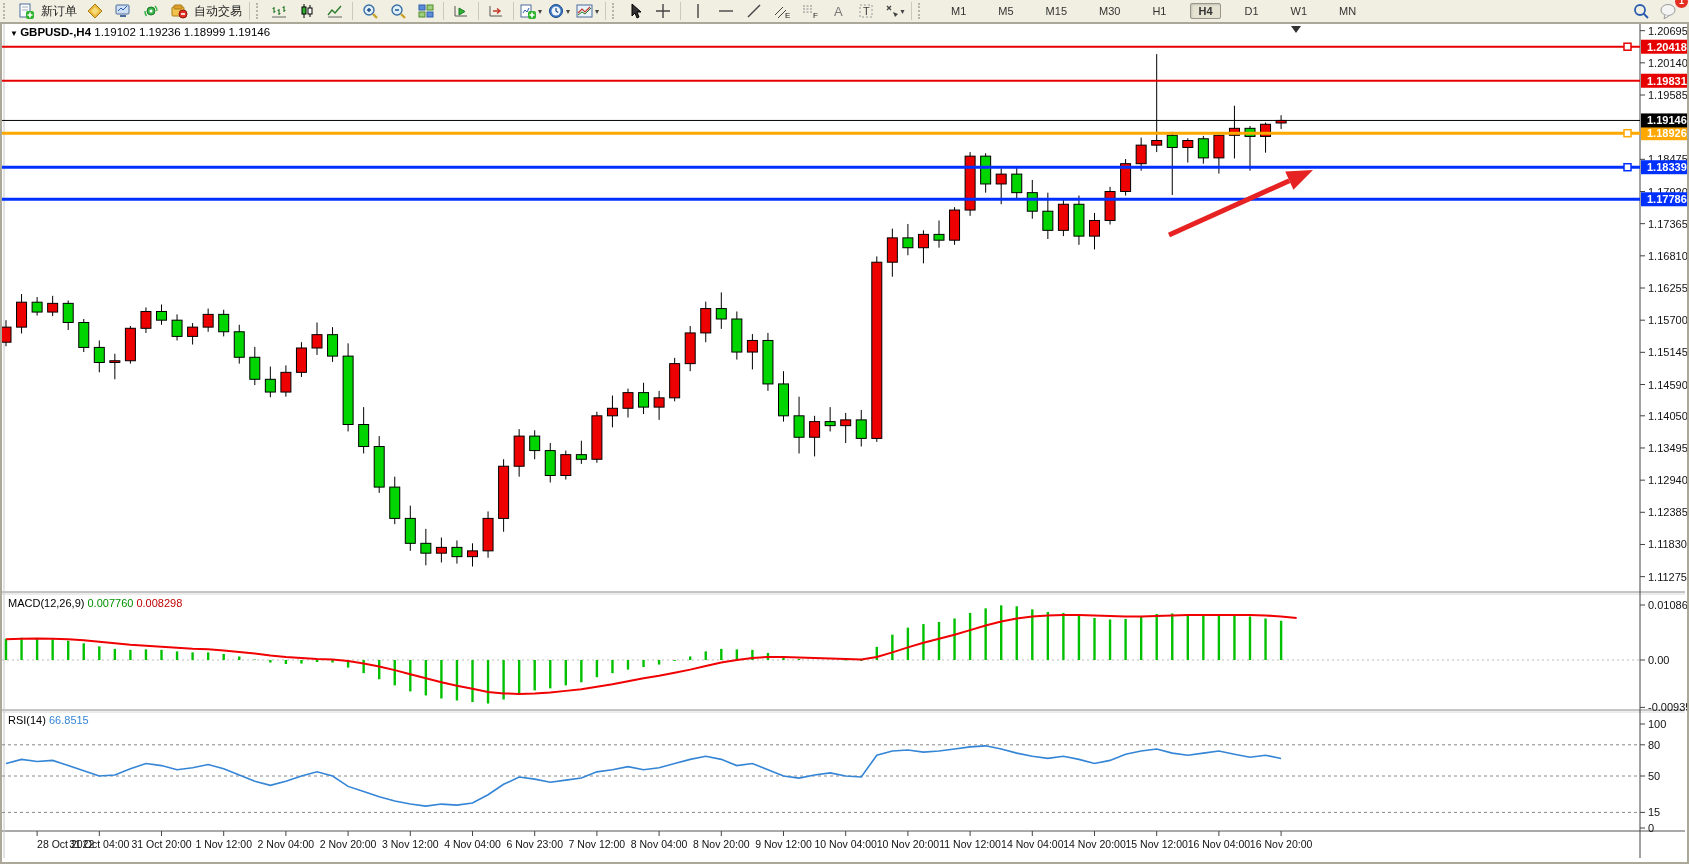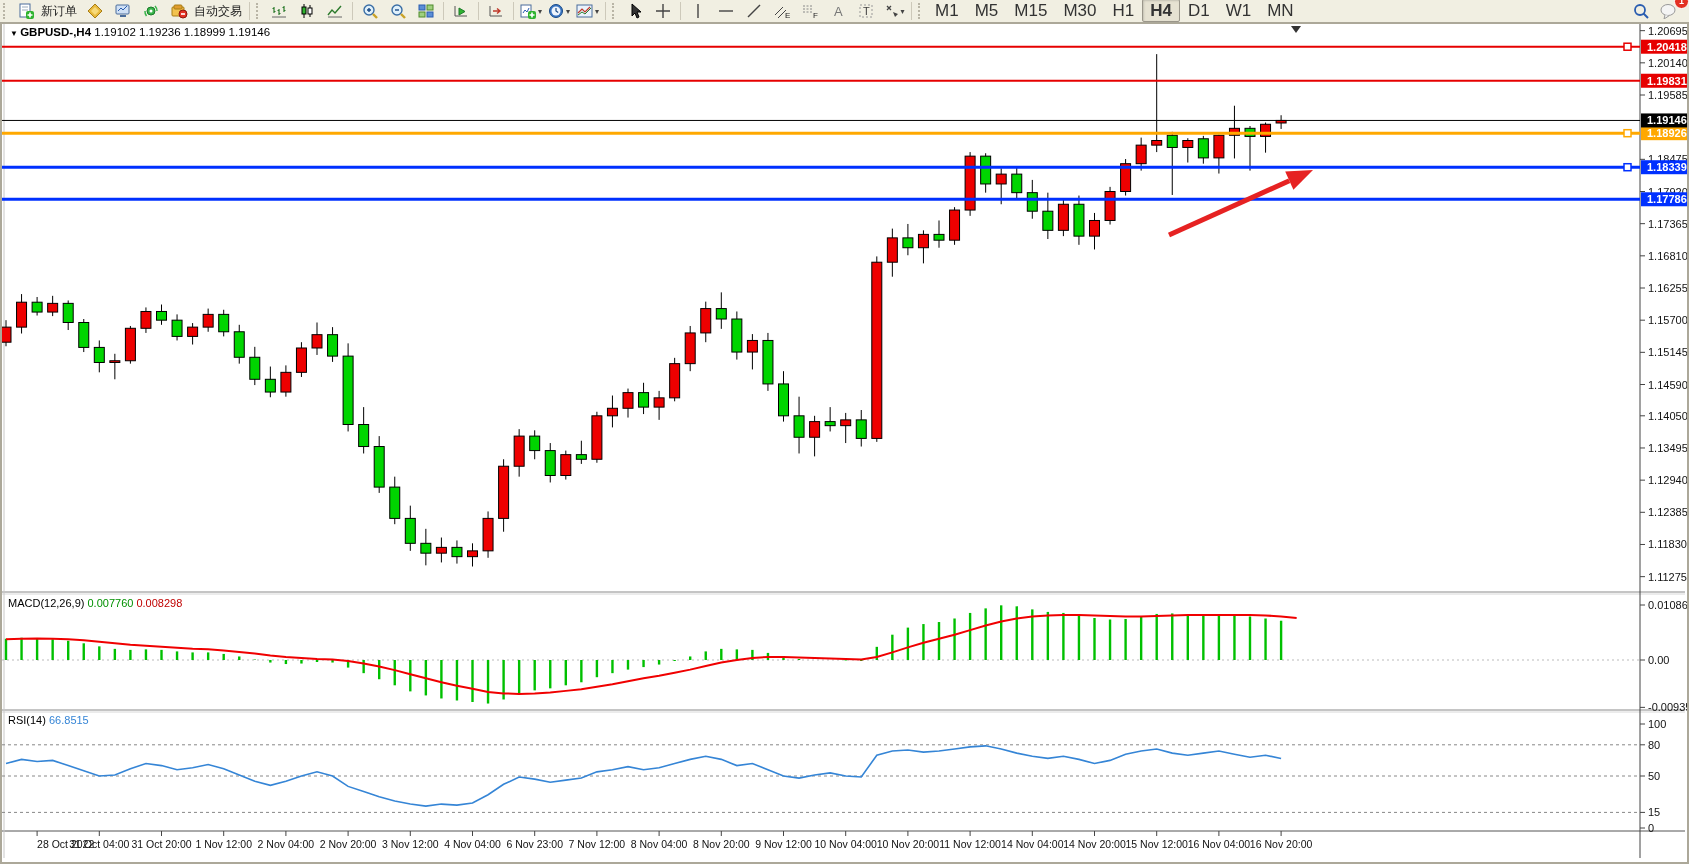--- a/index.html
+++ b/index.html
@@ -5,21 +5,21 @@
   html,body{margin:0;padding:0;background:#f1efe2;width:1689px;height:864px;overflow:hidden;
     font-family:"Liberation Sans","DejaVu Sans",sans-serif;}
   
   #toolbar{position:absolute;top:0;left:0;width:1689px;height:22px;background:#f1efe2;
     border-bottom:1px solid #aca899;display:flex;align-items:center;z-index:10;font-size:12px;color:#222;}
   .grip{width:3px;height:16px;border-left:2px dotted #b9b5a6;margin:0 4px 0 3px;}
   .sep{width:1px;height:18px;background:#cdc9ba;margin:0 3px;}
   .tbtn{height:20px;min-width:22px;display:flex;align-items:center;justify-content:center;
     padding:0 2px;border:1px solid transparent;border-radius:2px;cursor:default;}
   .tlabel{font-size:12px;margin:0 4px 0 1px;white-space:nowrap;}
-  .tf{font-size:17px;color:#333;padding:1px 7px;height:16px;line-height:16px;border:1px solid transparent;border-radius:2px;}
+  .tf{font-size:11px;color:#333;padding:1px 7px;height:16px;line-height:16px;border:1px solid transparent;border-radius:2px;margin-left:16px;}
   .tf.active{background:#e6e2d2;border:1px solid #9a968a;box-shadow:inset 1px 1px 2px rgba(0,0,0,.15);font-weight:bold;}
   .caret{font-size:8px;color:#444;margin-left:1px;}
   #right-tools{margin-left:auto;display:flex;align-items:center;margin-right:6px;}
   #badge{position:relative;}
   #badge .bubble{position:absolute;top:-7px;right:-7px;background:#e33022;color:#fff;border-radius:50%;
     width:13px;height:13px;font-size:9px;line-height:13px;text-align:center;font-weight:bold;border:1px solid #fff;}
   
   #chart-frame{position:absolute;top:22px;left:0;width:1689px;height:842px;background:#fff;
     border:2px solid #aca899;box-sizing:border-box;}
   svg text{font-family:"Liberation Sans","DejaVu Sans",sans-serif;}

